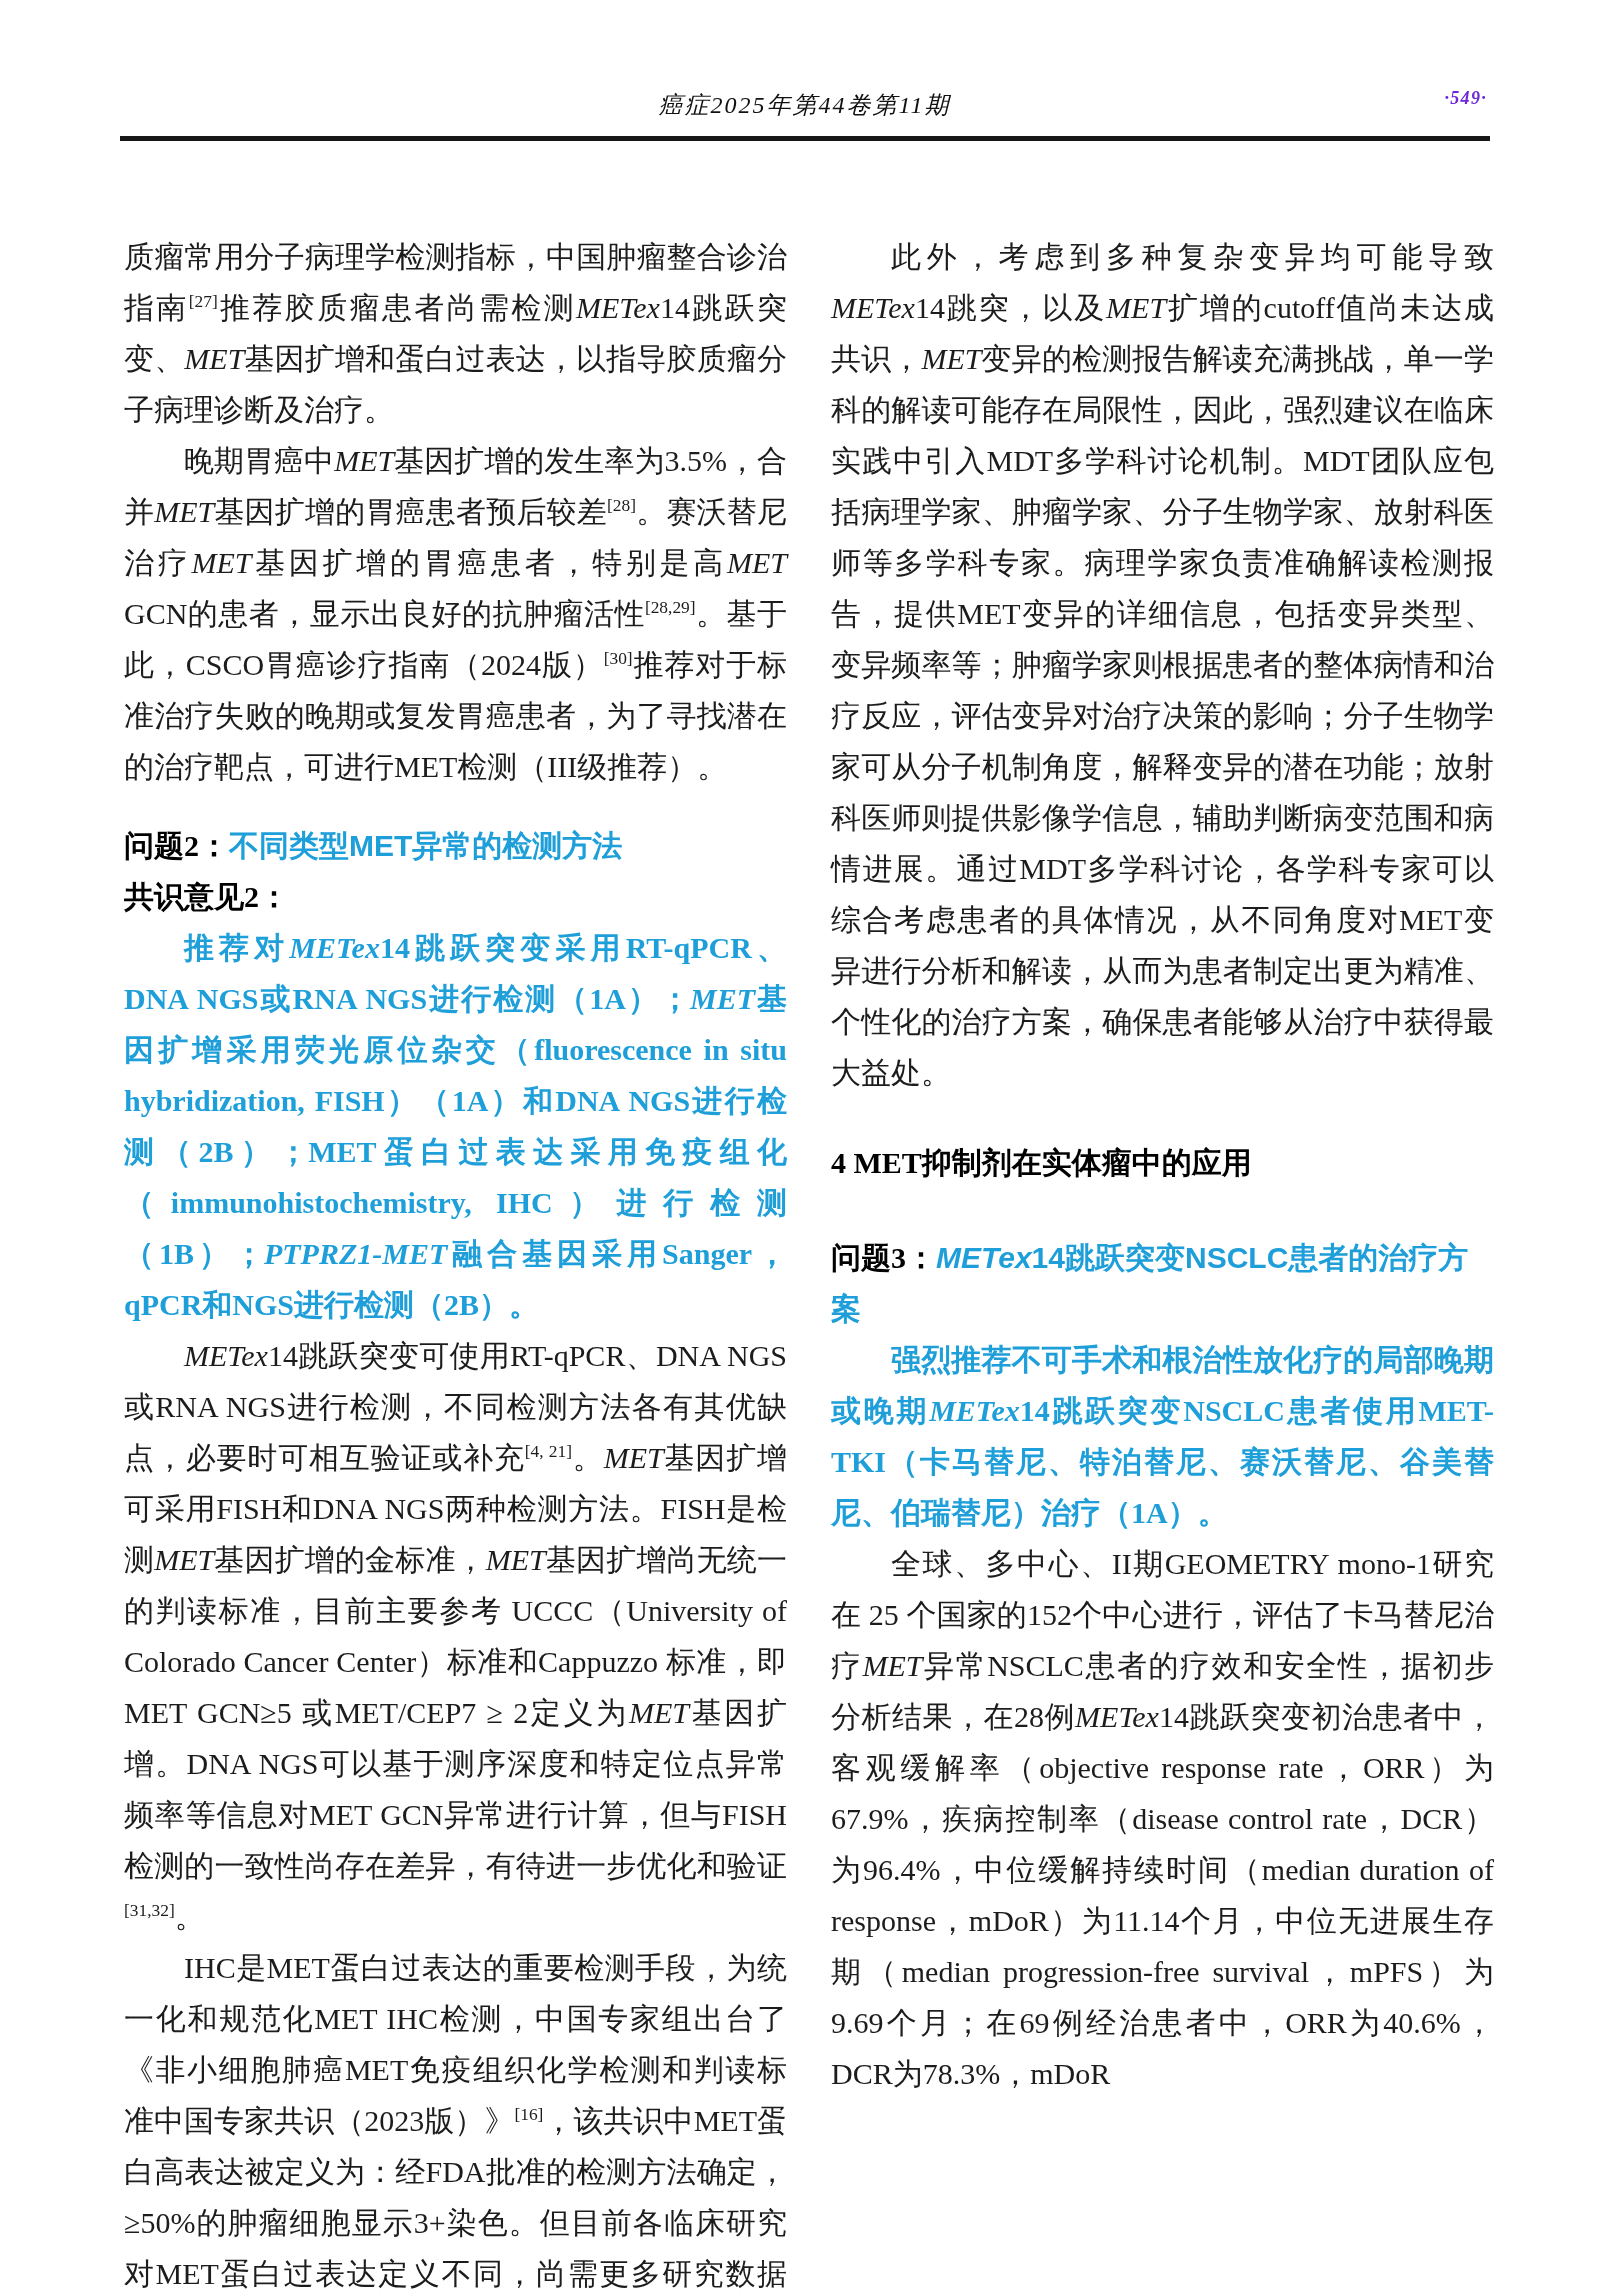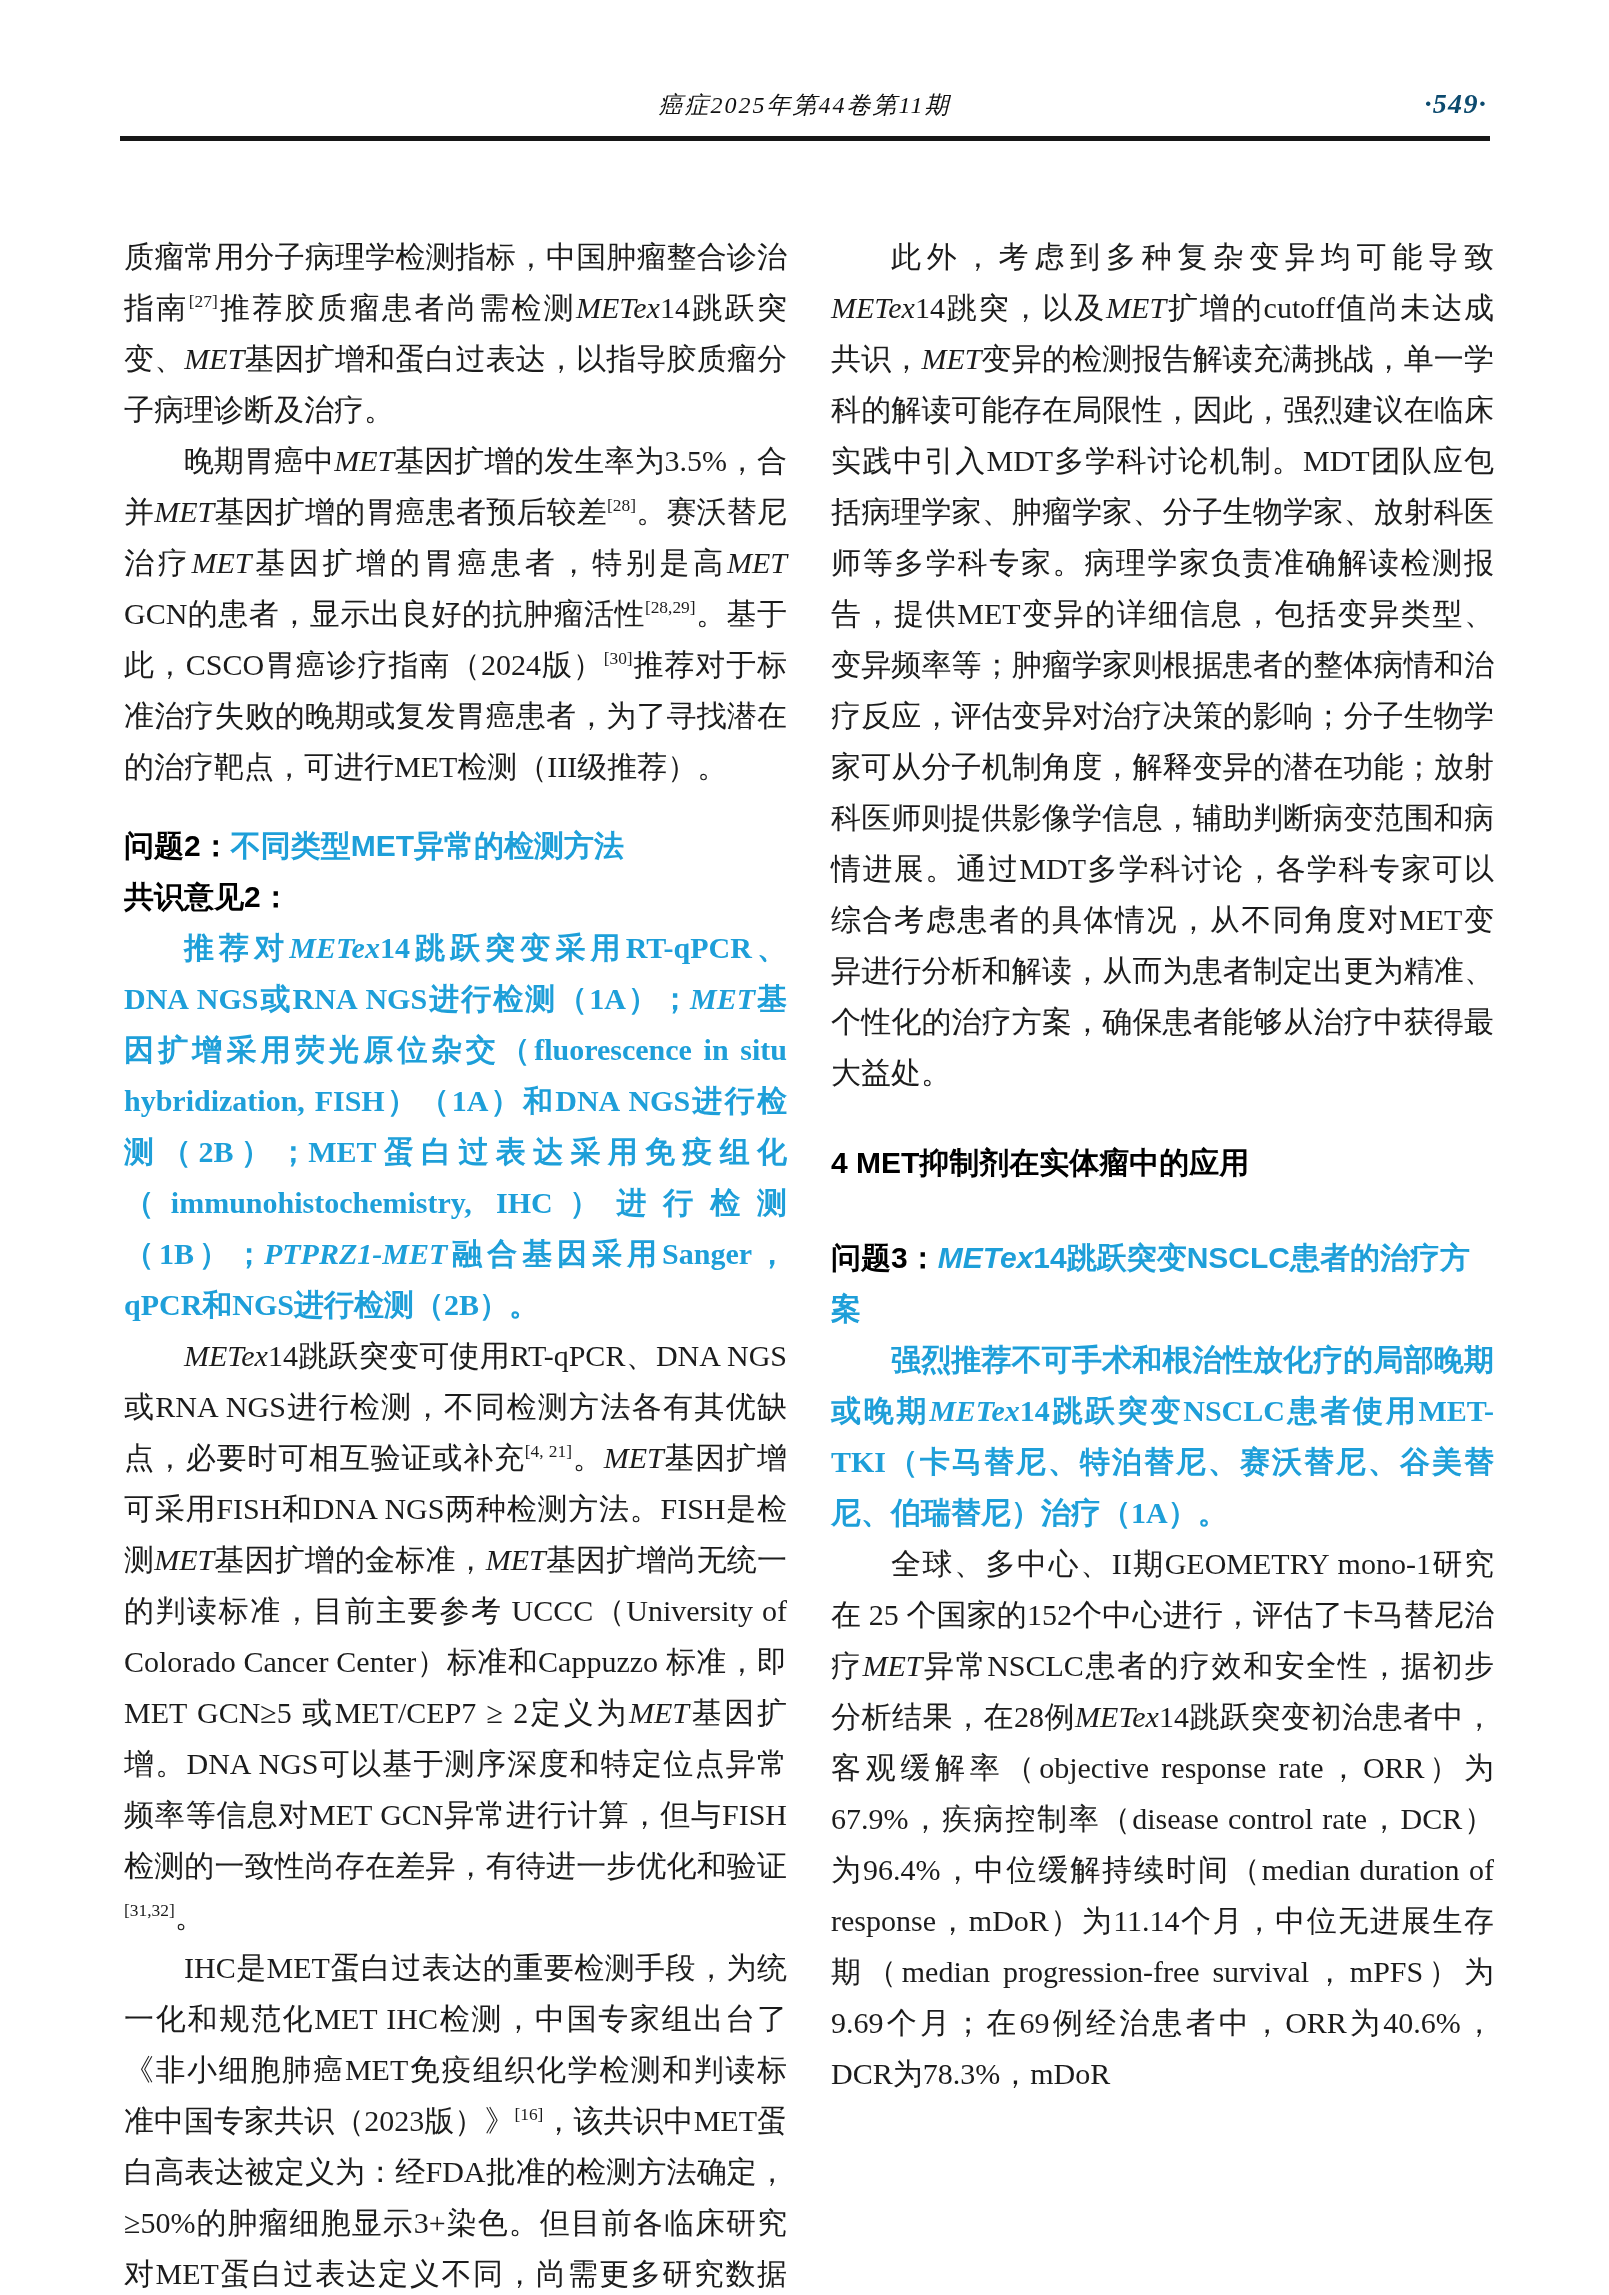--- a/index.html
+++ b/index.html
@@ -13,21 +13,21 @@
     color:var(--ink);
     overflow:hidden;
   }
   .journal-header { position:absolute; top:4px; left:0; width:100%; height:147px;font-style:italic; }
   .journal-title {
     position:absolute; top:85px; left:50%; transform:translateX(-50%);
     font-size:24px; letter-spacing:2px; white-space:nowrap; color:#111;
   }
   .page-num {
     position:absolute; top:84px; right:122px;
-    font-size:28px; font-weight:bold; color:#0c4a6e; letter-spacing:1.3px;
+    font-size:18px; font-weight:bold; color:#6d28d9; letter-spacing:1.3px;
   }
   .rule {
     position:absolute; top:136px; left:120px; width:1370px; height:5.3px;
     background:#171717;
   }
   .columns {
     position:absolute; top:231px; left:124px; width:1370px;
     display:flex; gap:44px; align-items:flex-start;
   }
   .col { width:663px; }
@@ -41,21 +41,21 @@
   .block.q-heading, .block.sub-heading, .block.section-heading {
     font-family:"Liberation Sans","DejaVu Sans",sans-serif;
     font-weight:bold; color:var(--head-ink); text-align:left;
   }
   .block.q-heading { margin-top:28px; }
   .block.section-heading { margin:39px 0 44px 0; }
   .seg-n { }
   .seg-i { font-style:italic; }
   .seg-blue { color:var(--accent); }
   .seg-bluei { color:var(--accent); font-style:italic; }
-  .seg-black { color:var(--head-ink); }
+  .seg-black { color:var(--head-ink);font-family:Liberation Serif, serif; }
   sup.ref { font-size:0.58em; vertical-align:super; line-height:0; }
 </style>
 </head>
 <body>
 
 <header class="journal-header">
   <div class="journal-title">癌症2025年第44卷第11期</div>
   <div class="page-num">·549·</div>
 </header>
 <div class="rule"></div>

